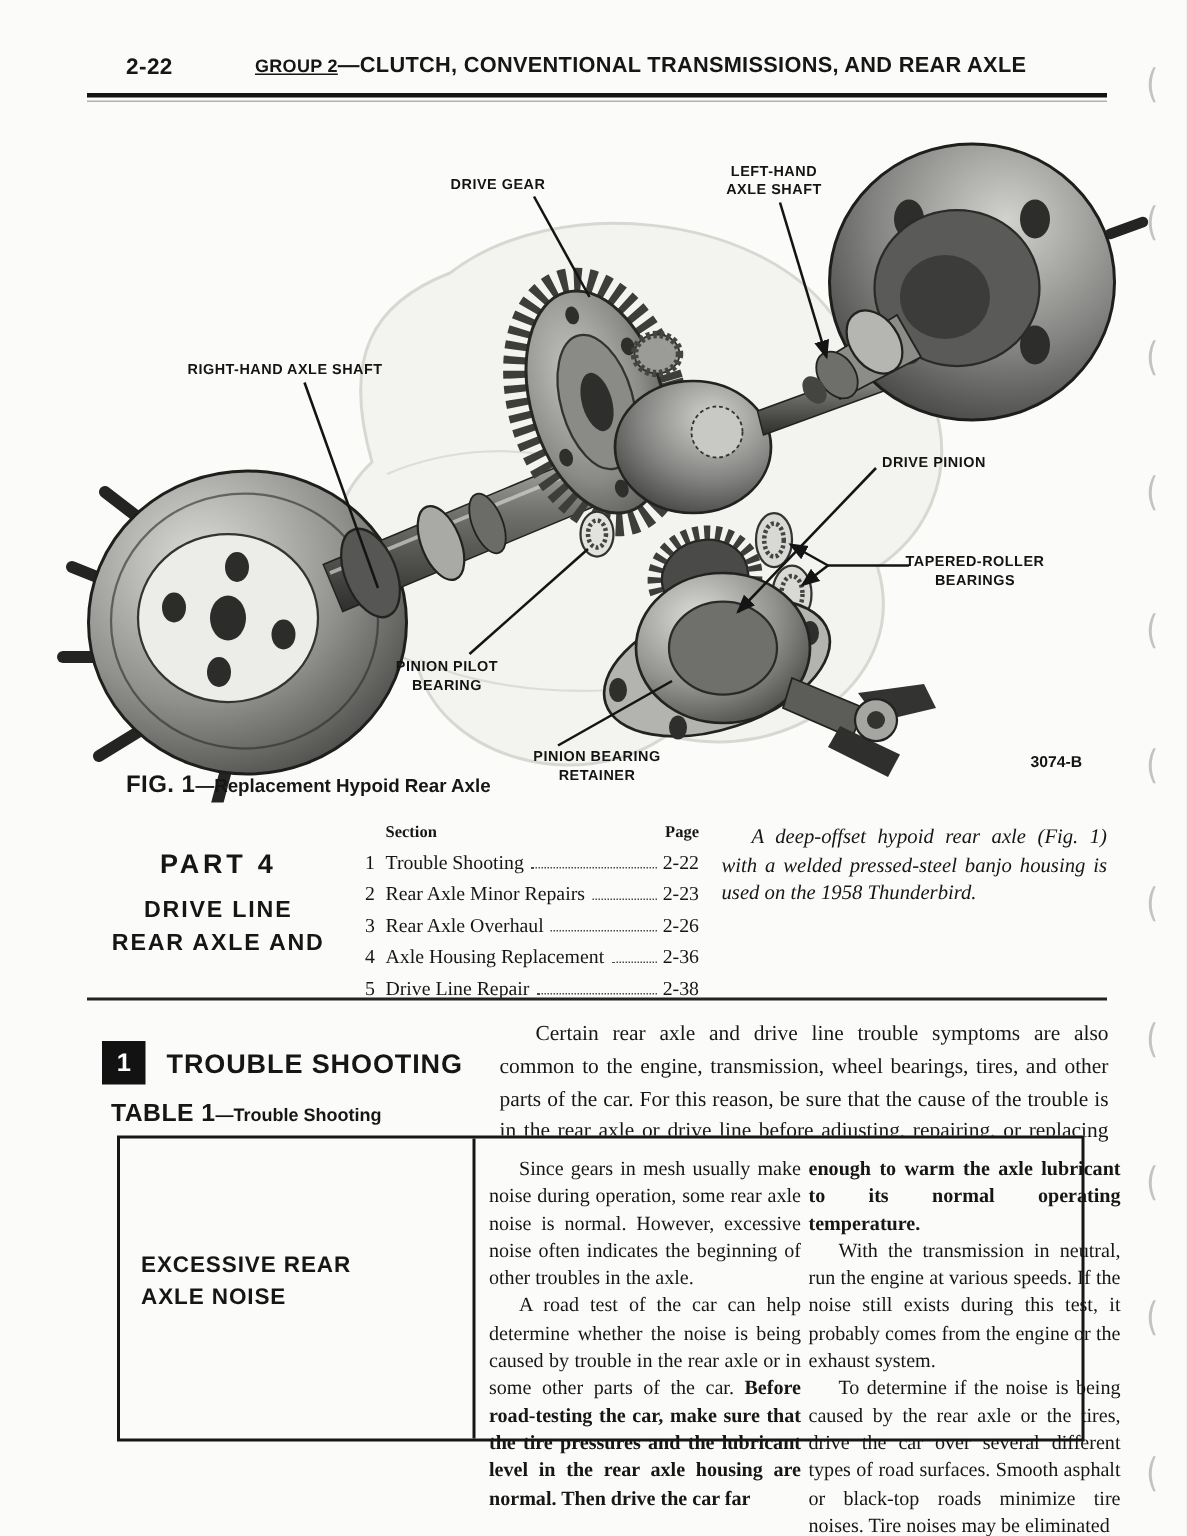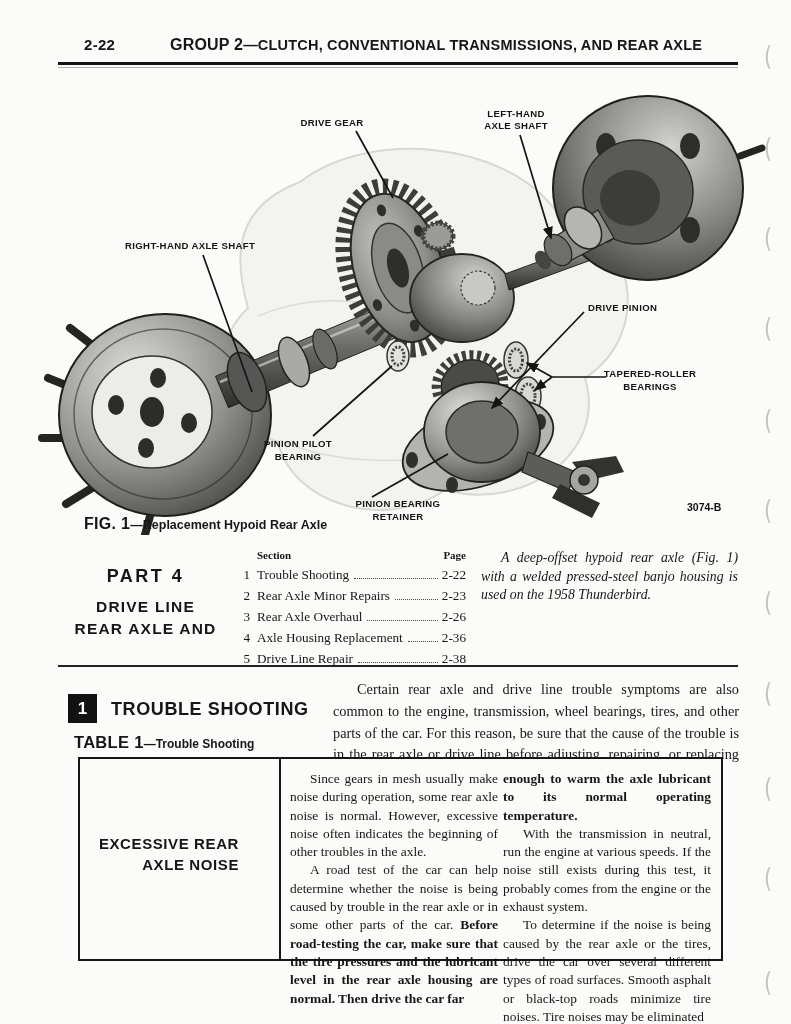--- a/index.html
+++ b/index.html
@@ -4,21 +4,21 @@
 <style>
   html,body{margin:0;padding:0;background:#e8e8e6;}
   #page{position:relative;width:791px;height:1024px;background:#fbfbf9;overflow:hidden;
         font-family:"Liberation Serif", serif;color:#161616;margin:0 auto;}
   .abs{position:absolute;}
   .sans{font-family:"Liberation Sans", sans-serif;}
 
   
   #pageno{left:84px;top:36px;font-size:15px;font-weight:800;letter-spacing:.3px;}
   #htitle{left:170px;top:36px;font-size:14.5px;font-weight:bold;letter-spacing:.2px;white-space:nowrap;}
-  #htitle .gb{font-size:16px;font-weight:800;}
+  #htitle .gb{font-size:12px;font-weight:800;text-decoration:underline;}
   #hrule{left:58px;top:62px;width:680px;height:2.5px;background:#141414;}
   #hrule2{left:58px;top:67px;width:680px;height:1px;background:#777;opacity:.55;}
 
   
   text.figlab{font-family:"Liberation Sans", sans-serif;font-weight:bold;font-size:9.6px;
               letter-spacing:.35px;fill:#141414;}
   text.figcode{font-family:"Liberation Sans", sans-serif;font-weight:800;font-size:10.5px;fill:#141414;}
 
   
   #figcap{left:84px;top:515px;white-space:nowrap;}
@@ -56,23 +56,23 @@
   #sec-para{left:333px;top:679px;width:406px;font-size:14.3px;line-height:21.8px;text-align:justify;}
   #sec-para p{margin:0;text-indent:24px;}
 
   
   #tablecap{left:74px;top:733px;white-space:nowrap;}
   #tablecap .big{font-size:16.5px;font-weight:800;font-family:"Liberation Sans", sans-serif;letter-spacing:.3px;text-align:center;}
   #tablecap .small{font-size:12px;font-weight:bold;font-family:"Liberation Sans", sans-serif;}
 
   
   #ttable{left:78px;top:757px;width:641px;height:200px;border:2px solid #161616;display:flex;background:#fbfbf9;}
-  #tcell-title{width:201px;flex:none;border-right:2px solid #161616;box-sizing:border-box;
+  #tcell-title{width:237px;flex:none;border-right:2px solid #161616;box-sizing:border-box;
                padding:74px 40px 0 14px;font-family:"Liberation Sans", sans-serif;
-               font-size:15px;font-weight:800;letter-spacing:.6px;line-height:21px;text-align:right;}
+               font-size:15px;font-weight:800;letter-spacing:.6px;line-height:21px;}
   #tcell-body{flex:1;display:flex;padding:11px 6px 0 9px;gap:5px;}
   .tcol{width:208px;font-size:13.4px;line-height:18.3px;text-align:justify;}
   .tcol p{margin:0;}
   .tcol p.ind{text-indent:20px;}
 
   
   .bind{left:764px;font-size:21px;color:#c3c3c1;font-family:"DejaVu Sans", sans-serif;
         transform:scaleY(1.25);line-height:1;}
 </style>
 </head>

